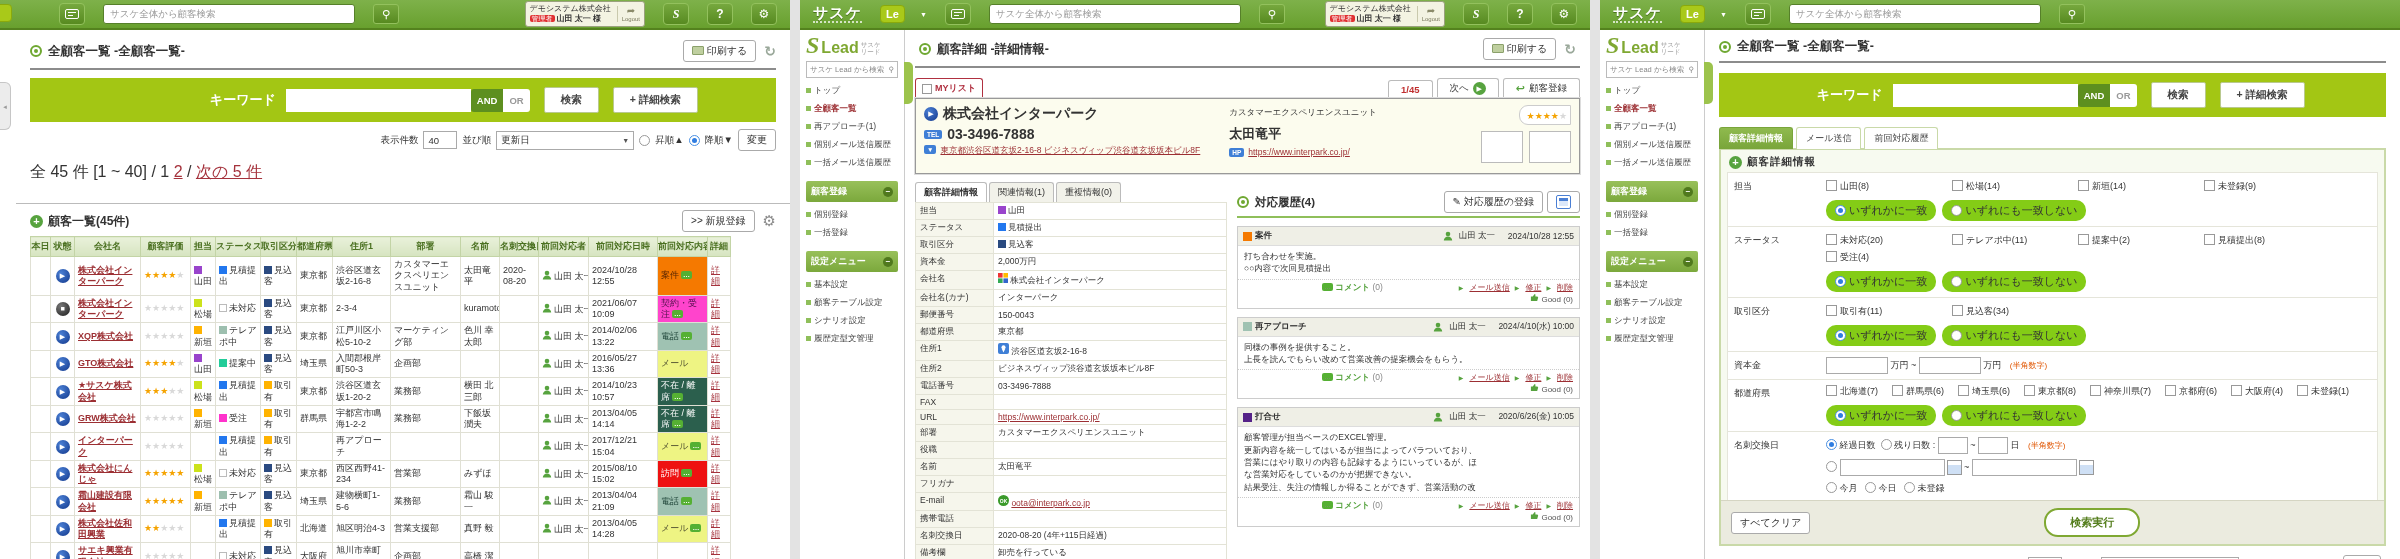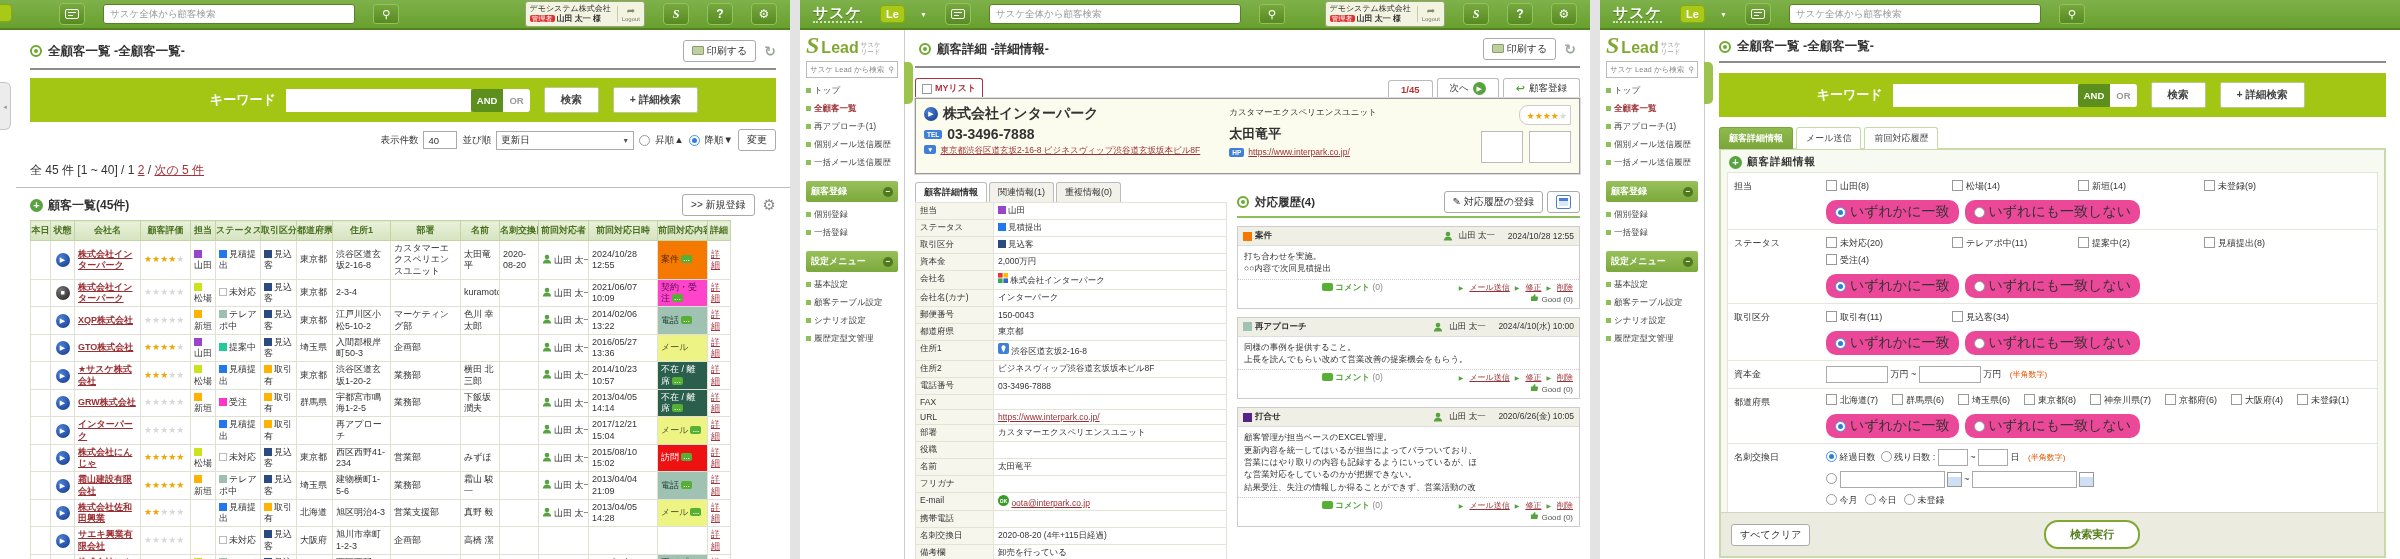--- a/index.html
+++ b/index.html
@@ -43,21 +43,21 @@
 .and{background:#5d8f1f;color:#fff;font-size:9.5px;font-weight:bold;padding:6px 6px;border-radius:3px 0 0 3px;}
 .or{background:#fff;color:#999;font-size:9.5px;font-weight:bold;padding:6px 6px;border-radius:0 3px 3px 0;}
 .kbtn{background:#fff;border:1px solid #b9c98f;font-size:10.5px;font-weight:bold;color:#444;padding:5px 16px;margin-left:14px;border-radius:2px;white-space:nowrap;}
 .ctr{display:flex;align-items:center;justify-content:flex-end;gap:5px;font-size:9.5px;padding:7px 14px 4px;white-space:nowrap;}
 .inp{border:1px solid #aaa;height:18px;background:#fff;font-size:9.5px;padding:0 4px;display:inline-flex;align-items:center;}
 .sel{border:1px solid #aaa;height:19px;width:138px;background:#fff;display:inline-flex;align-items:center;justify-content:space-between;padding:0 4px;font-size:9.5px;}
 .sel b{color:#555;font-size:7px;}
 .radio{width:11px;height:11px;border:1px solid #999;border-radius:50%;background:#fff;display:inline-block;position:relative;vertical-align:-2px;}
 .radio.on{border-color:#4a90e2;}
 .radio.on i{position:absolute;inset:2px;border-radius:50%;background:#2f7de1;}
-.pag{font-size:12px;padding:5px 14px 8px;border-bottom:1px solid #bbb;margin:2px 0 0;}
+.pag{font-size:16px;padding:5px 14px 20px;border-bottom:1px solid #bbb;margin:2px 0 0;}
 .pag a{color:#a5323c;text-decoration:underline;cursor:pointer;}
 .pag .cur{color:#333;}
 .lhead{display:flex;align-items:center;padding:6px 14px 4px;}
 .plus{width:13px;height:13px;border-radius:50%;background:#57a33f;color:#fff;font-weight:bold;font-size:11px;line-height:12px;text-align:center;margin-right:5px;flex:0 0 auto;}
 .lhead b{font-size:12px;white-space:nowrap;}
 .gear{color:#8a8a8a;font-size:15px;}
 
 table.lst{border-collapse:collapse;table-layout:fixed;margin-left:14px;font-size:9px;background:#fff;}
 .lst th{background:linear-gradient(#e9f1da,#d6e4c0);color:#4a7020;border:1px solid #c3d4a6;padding:3px 0;font-size:9px;font-weight:bold;overflow:hidden;white-space:nowrap;}
 .lst td{border:1px solid #e0e0d4;padding:2px 3px;vertical-align:middle;overflow:hidden;line-height:1.25;}
@@ -143,21 +143,21 @@
 .stab.on{background:linear-gradient(#8fba4e,#79a53a);color:#fff;font-weight:bold;border-color:#79a53a;}
 .spanel{margin:0 14px;border:2px solid #c9d9a8;background:#f7faf0;}
 .ssec{display:flex;align-items:center;padding:5px 8px 3px;}
 .ssec b{font-size:10.5px;letter-spacing:1px;}
 .sform{background:#fff;margin:0 6px;border:1px solid #e5e5da;border-bottom:none;}
 .frow{display:flex;border-bottom:1px solid #e5e5da;padding:5px 6px;font-size:9px;}
 .flabel{width:92px;flex:0 0 auto;padding-top:2px;}
 .fbody{flex:1;min-width:0;}
 .copt{display:inline-block;width:126px;margin:2px 0;white-space:nowrap;}
 .cbx{display:inline-block;width:11px;height:11px;border:1px solid #999;background:#fff;vertical-align:-2px;margin-right:3px;}
-.pill{display:inline-block;background:#ec4899;border-radius:10px;padding:3px 9px;margin:5px 6px 0 0;font-size:14px;white-space:nowrap;}
+.pill{display:inline-block;background:#84cc16;border-radius:10px;padding:3px 9px;margin:5px 6px 0 0;font-size:11px;white-space:nowrap;}
 .rnote{color:#e05500;font-size:8px;margin-left:6px;}
 .minp{border:1px solid #aaa;background:#fff;display:inline-block;height:17px;vertical-align:middle;}
 .calbtn{display:inline-block;width:15px;height:15px;border:1px solid #999;background:linear-gradient(#fff 4px,#cfe0f5 4px);vertical-align:middle;margin-left:2px;}
 .sfoot{background:#ebebdf;border-top:1px solid #d5d5c3;padding:7px 10px;display:flex;align-items:center;}
 .exec{margin:0 auto;background:#fff;border:2px solid #7fa832;color:#567f1f;font-weight:bold;border-radius:14px;padding:5px 24px;font-size:11px;cursor:pointer;}
 .ctr2{display:flex;align-items:center;gap:5px;font-size:9.5px;padding:9px 0 4px 280px;white-space:nowrap;width:1000px;}
 </style>
 </head>
 <body>
 
@@ -382,21 +382,21 @@
             </tr>
             <tr>
 <td></td>
 <td style="text-align:center;"><span class="state-ic play">▶</span></td>
 <td><a class="clink">GRW株式会社</a></td>
 <td style="white-space:nowrap;"><span class="st ">★</span><span class="st ">★</span><span class="st ">★</span><span class="st ">★</span><span class="st ">★</span></td>
 <td><span class="chip"><i style="background:#ffb300;"></i>新垣</span></td>
 <td><span class="chip"><i style="background:#ff33cc;"></i>受注</span></td>
 <td><span class="chip"><i style="background:#ffb300;"></i>取引有</span></td>
 <td>群馬県</td>
-<td>宇都宮市鳴海1-2-5</td>
+<td>宇都宮市鳴海1-2-2</td>
 <td>業務部</td>
 <td>下飯坂 潤夫</td>
 <td></td>
 <td style="white-space:nowrap;"><svg class="pic" width="10" height="10" viewBox="0 0 10 10">
                   <circle cx="5" cy="3" r="2.3" fill="#57a33f"></circle>
                   <path d="M0.8 9.6c0-2.3 1.9-4.2 4.2-4.2s4.2 1.9 4.2 4.2z" fill="#57a33f"></path>
                 </svg>山田 太一</td>
 <td>2013/04/05 14:14</td>
 <td style="background:#2b5f4d;color:#ffffff;">不在 / 離席<span class="cmt-ic">…</span></td>
 <td><a class="dlink">詳細</a></td>

